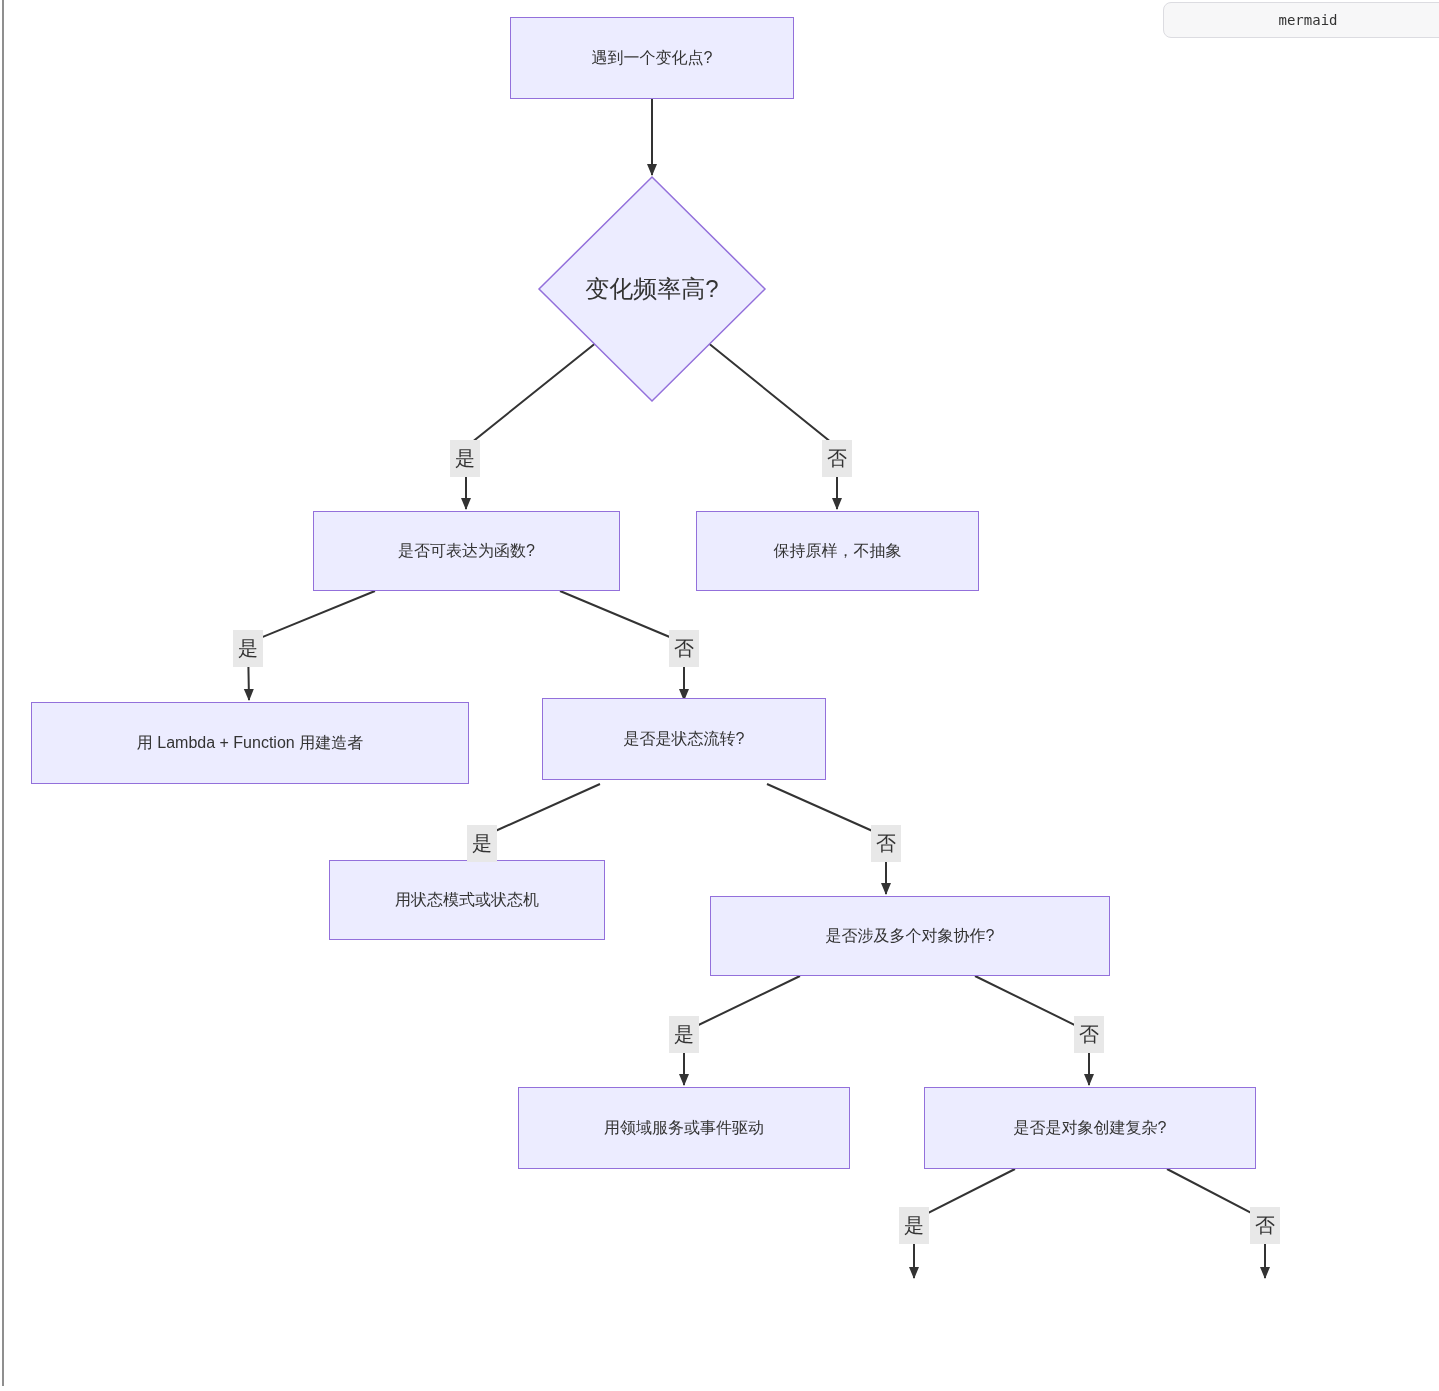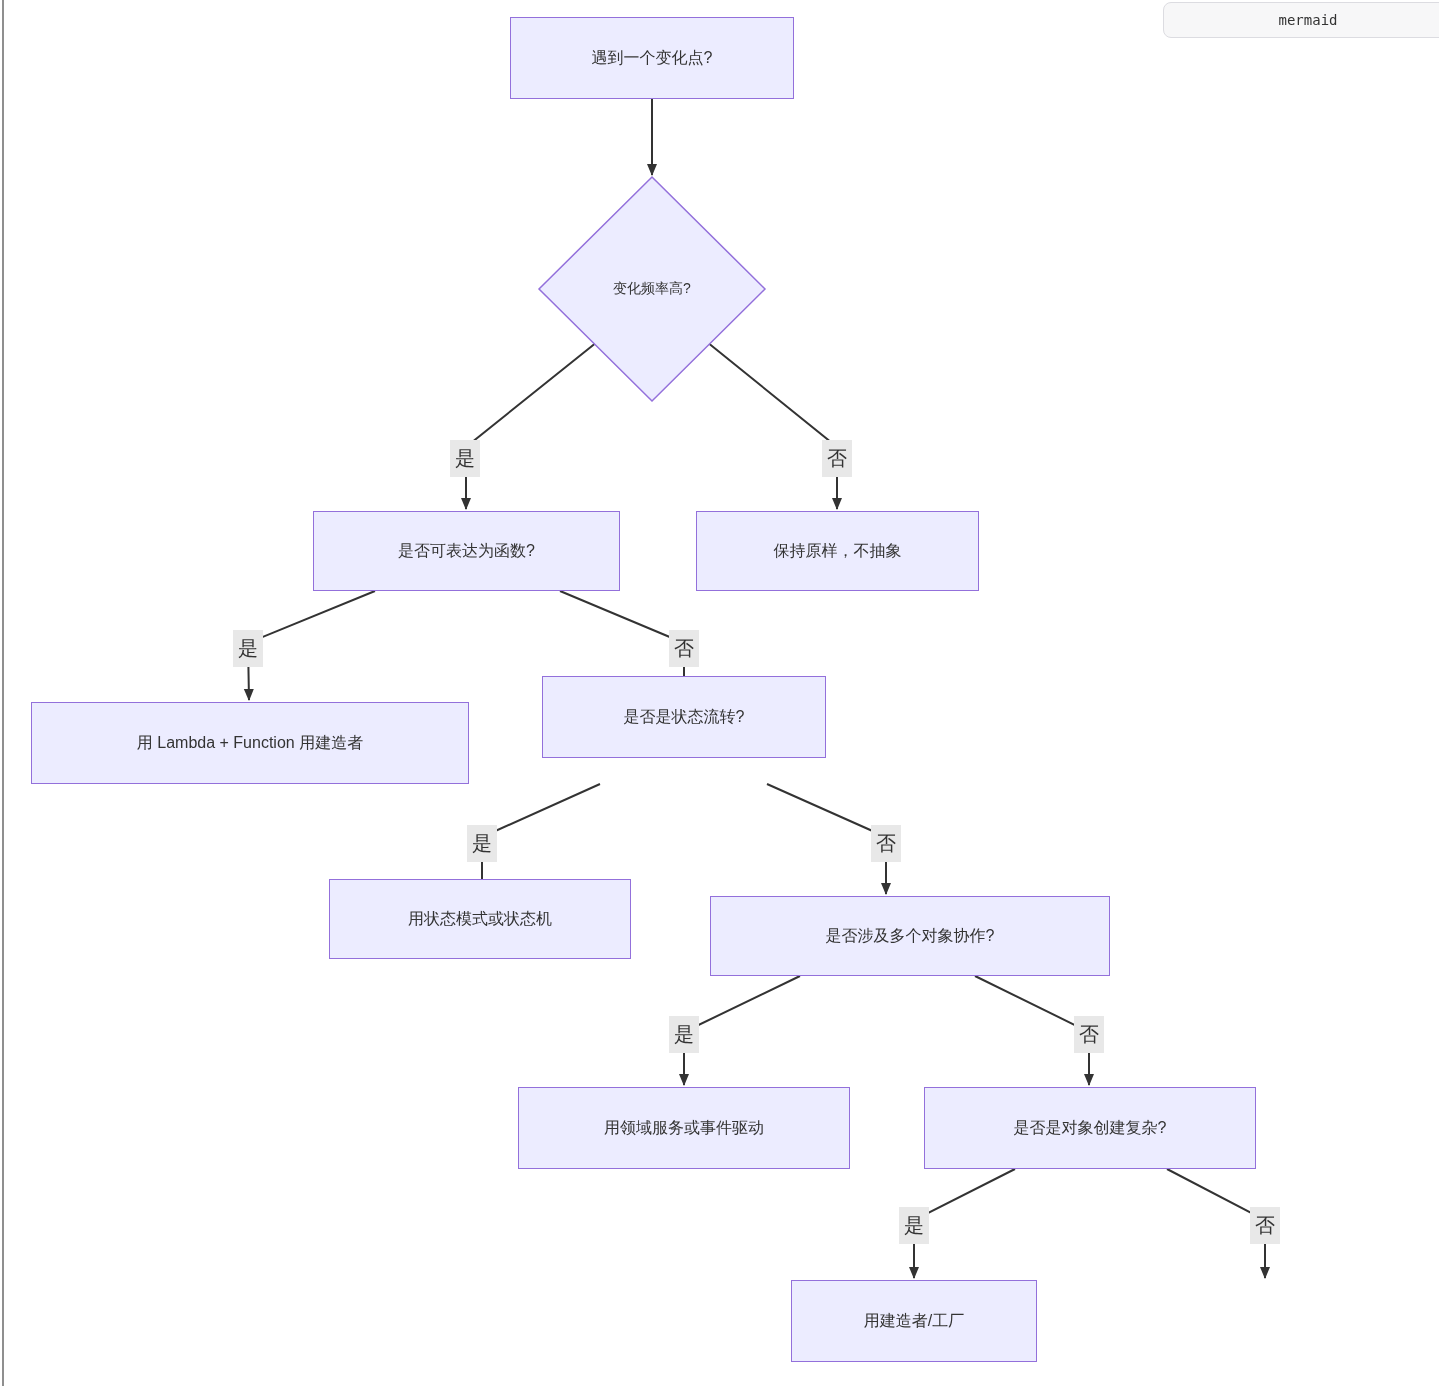--- a/index.html
+++ b/index.html
@@ -33,21 +33,21 @@
     font-size: 16px;
     display: flex;
     align-items: center;
     justify-content: center;
     text-align: center;
     white-space: nowrap;
   }
   .diamond-text {
     position: absolute;
     color: #333333;
-    font-size: 14px;
+    font-size: 24px;
     display: flex;
     align-items: center;
     justify-content: center;
     text-align: right;
     white-space: nowrap;
     background: transparent;
   }
   .edge-label {
     position: absolute;
     box-sizing: border-box;
@@ -119,31 +119,30 @@
   <div class="node" style="left:510px; top:17px; width:284px; height:82px;">遇到一个变化点?</div>
 
   <div class="diamond-text" style="left:552px; top:269px; width:200px; height:40px;">变化频率高?</div>
 
   <div class="node" style="left:313px; top:511px; width:307px; height:80px;">是否可表达为函数?</div>
 
   <div class="node" style="left:696px; top:511px; width:283px; height:80px;">保持原样，不抽象</div>
 
   <div class="node" style="left:31px; top:702px; width:438px; height:82px;">用 Lambda + Function 用建造者</div>
 
-  <div class="node" style="left:542px; top:676px; width:284px; height:82px;">是否是状态流转?</div>
+  <div class="node" style="left:542px; top:698px; width:284px; height:82px;">是否是状态流转?</div>
 
-  <div class="node" style="left:329px; top:879px; width:302px; height:80px;">用状态模式或状态机</div>
+  <div class="node" style="left:329px; top:860px; width:276px; height:80px;">用状态模式或状态机</div>
 
   <div class="node" style="left:710px; top:896px; width:400px; height:80px;">是否涉及多个对象协作?</div>
 
   <div class="node" style="left:518px; top:1087px; width:332px; height:82px;">用领域服务或事件驱动</div>
 
   <div class="node" style="left:924px; top:1087px; width:332px; height:82px;">是否是对象创建复杂?</div>
 
-  <div class="node" style="left:791px; top:1280px; width:246px; height:82px;">用建造者/工厂</div>
 
 
   <div class="edge-label" style="left:450px; top:440px;">是</div>
   <div class="edge-label" style="left:822px; top:440px;">否</div>
 
   <div class="edge-label" style="left:233px; top:630px;">是</div>
   <div class="edge-label" style="left:669px; top:630px;">否</div>
 
   <div class="edge-label" style="left:467px; top:825px;">是</div>
   <div class="edge-label" style="left:871px; top:825px;">否</div>

